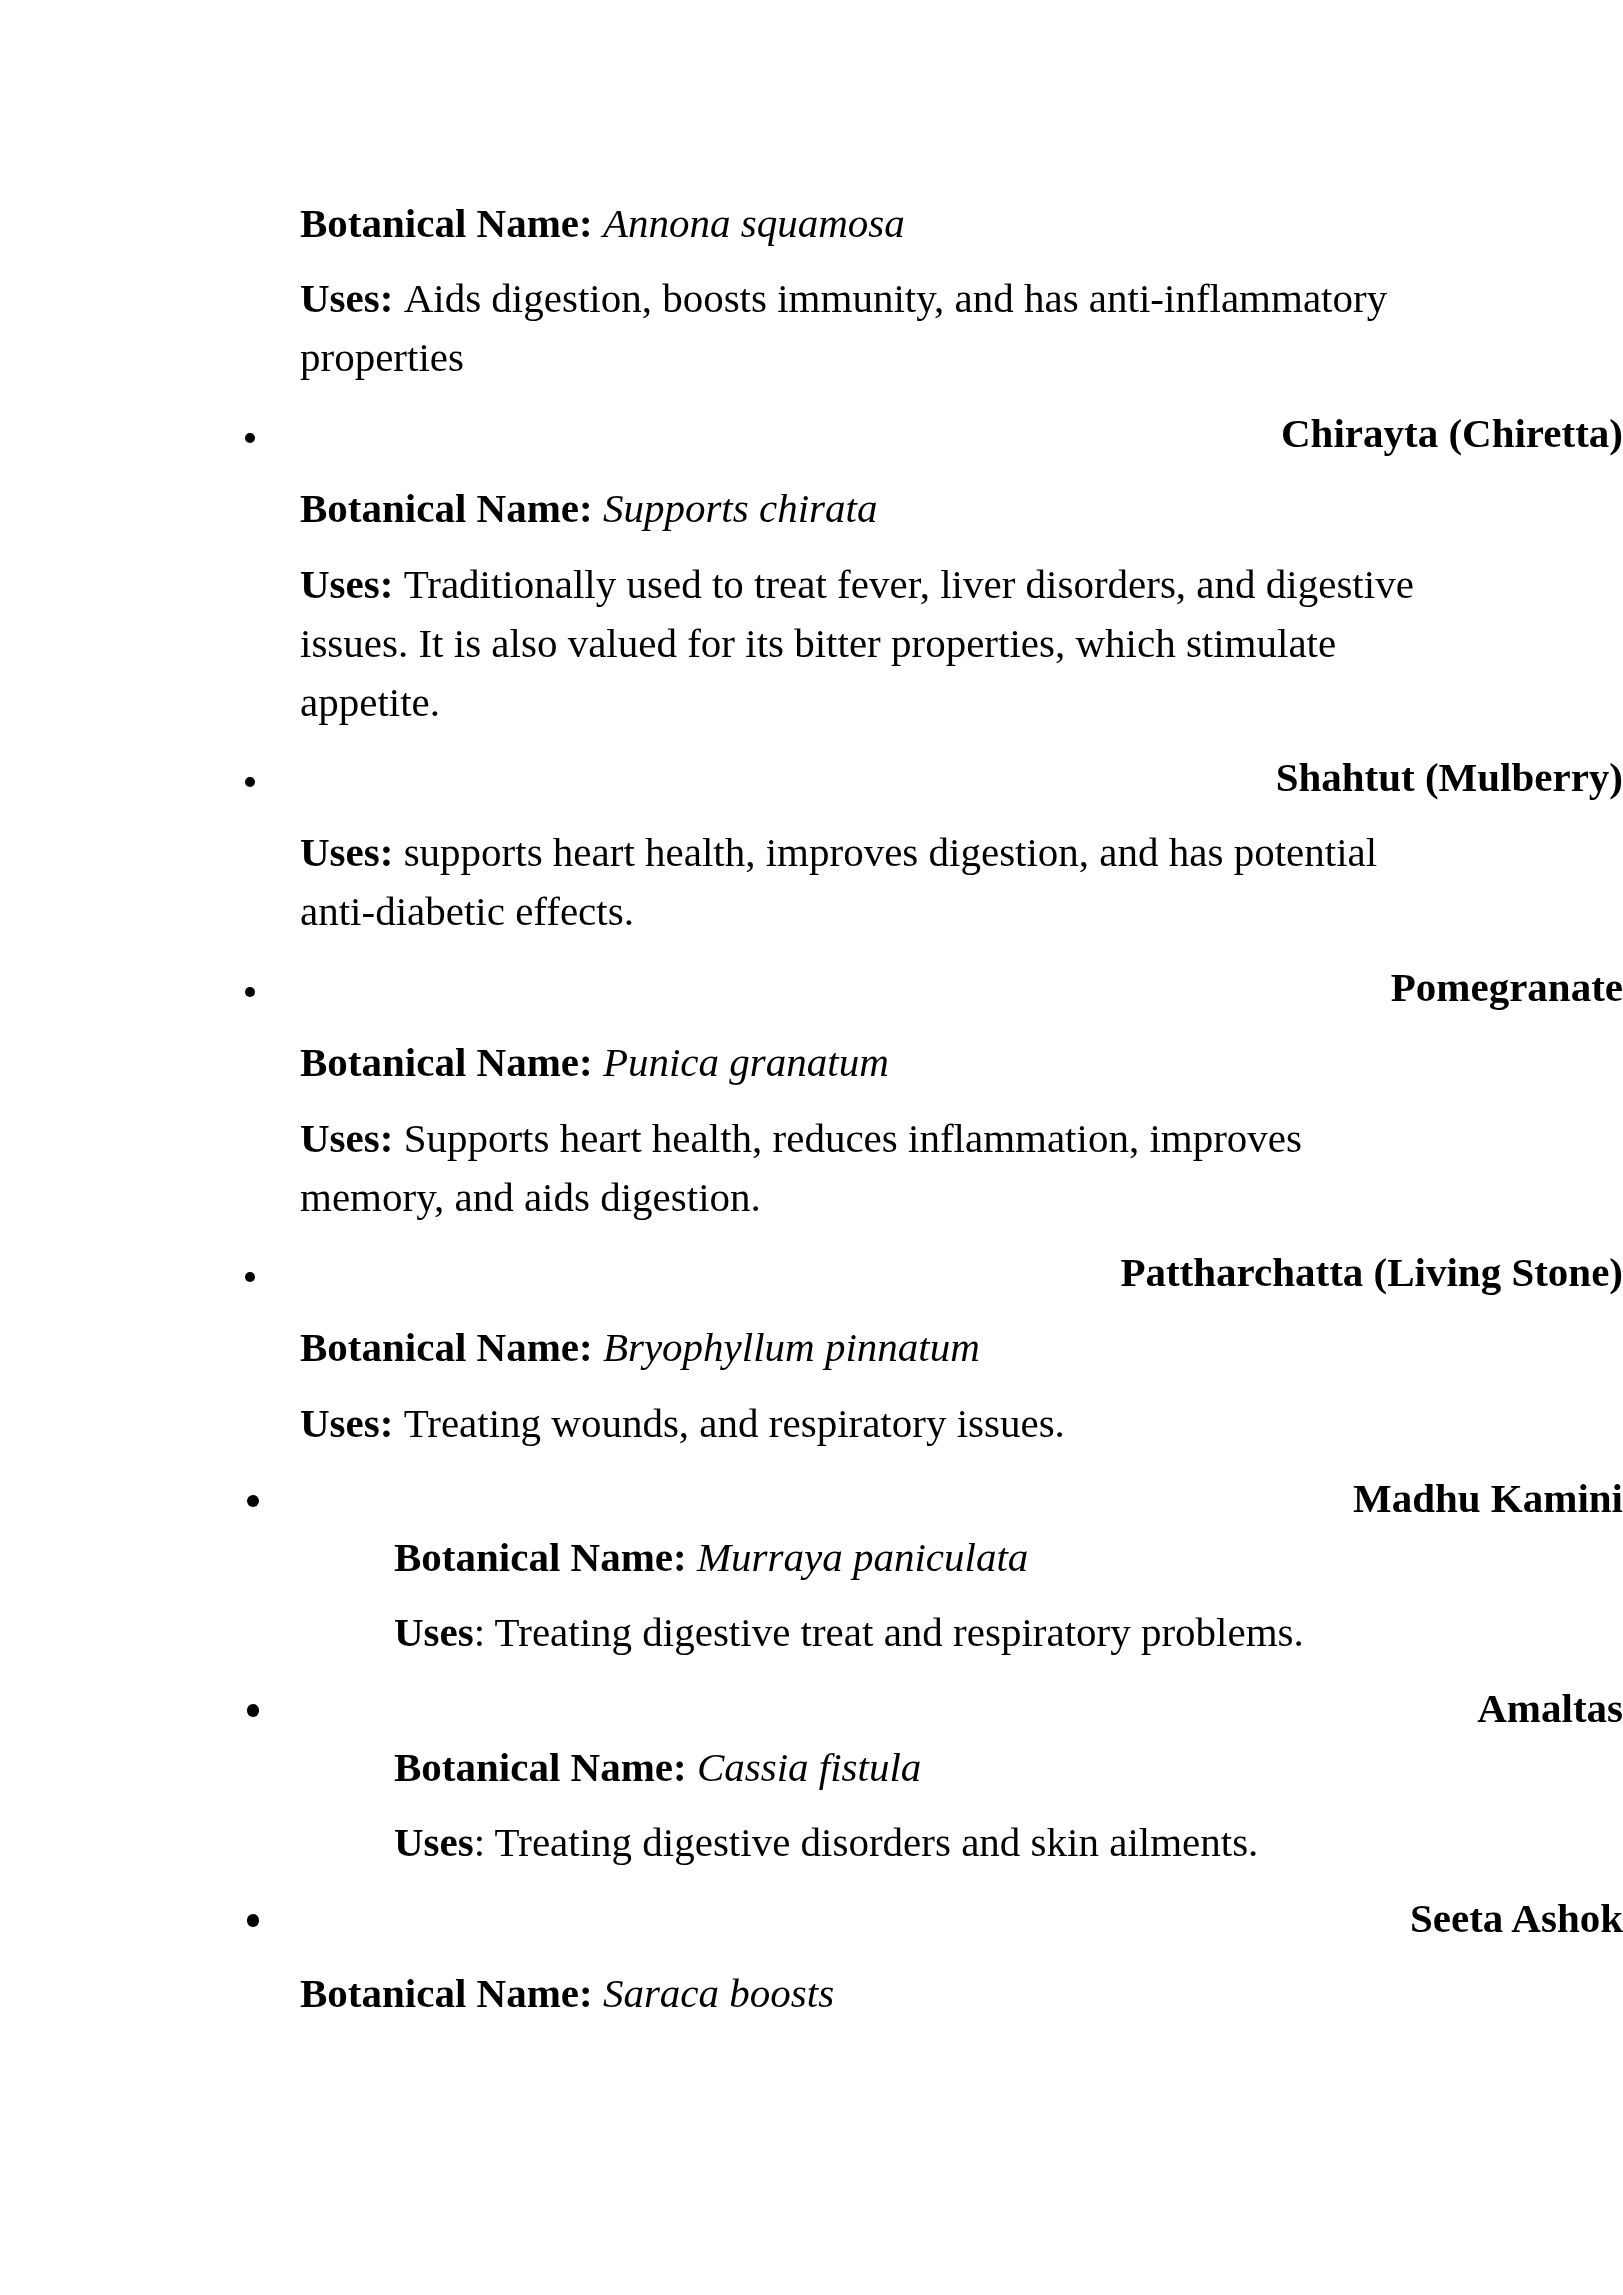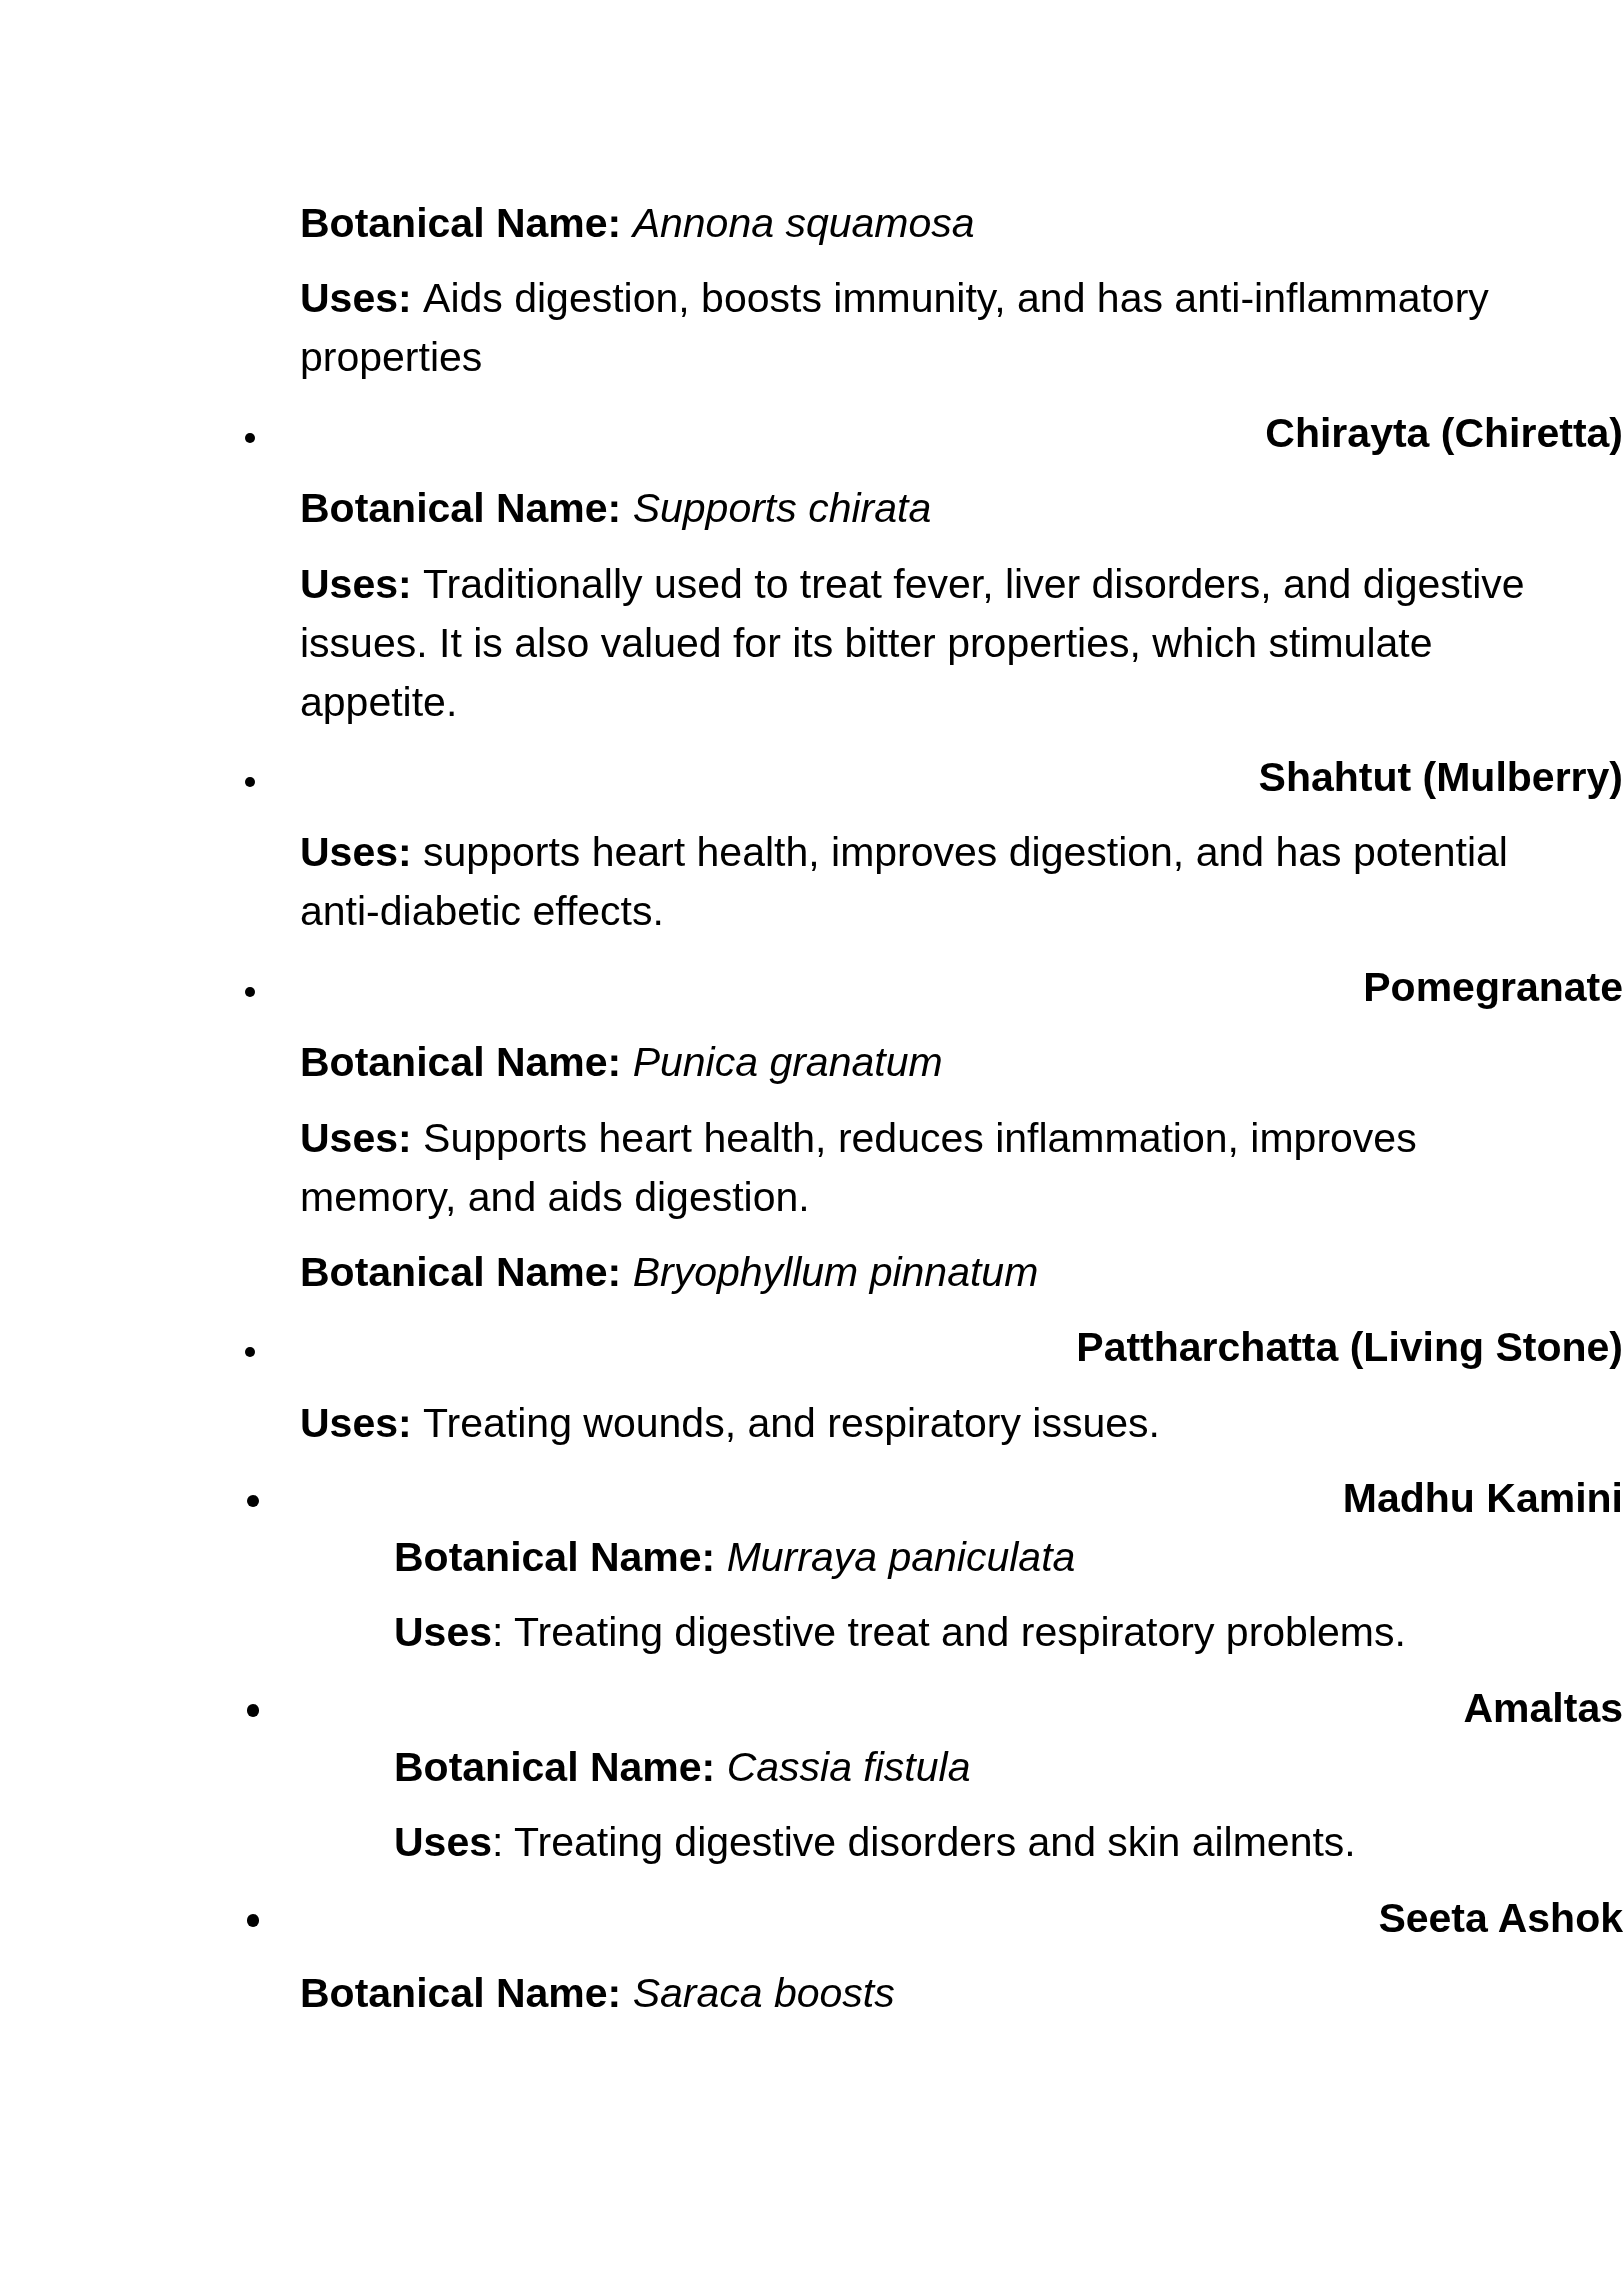--- a/index.html
+++ b/index.html
@@ -7,21 +7,21 @@
     margin: 0;
     padding: 0;
     background: #ffffff;
   }
   .page {
     position: relative;
     width: 1623px;
     height: 2295px;
     background: #ffffff;
     color: #000000;
-    font-family: Liberation Sans, sans-serif;
+    font-family: Liberation Serif, serif;
     overflow: hidden;
   }
   .content {
     position: absolute;
     top: 194px;
     left: 0;
     right: 0;
   }
   .item {
     position: relative;
@@ -85,26 +85,26 @@
         <span class="bullet-marker bullet-small"></span>
         <div class="line"><span class="seg-b">Pomegranate</span></div>
       </div>
       <div class="item indent-text">
         <div class="line"><span class="seg-b">Botanical Name: </span><span class="seg-i">Punica granatum</span></div>
       </div>
       <div class="item indent-text">
         <div class="line"><span class="seg-b">Uses: </span><span class="seg-r">Supports heart health, reduces inflammation, improves</span></div>
         <div class="line"><span class="seg-r">memory, and aids digestion.</span></div>
       </div>
-      <div class="item indent-text">
-        <div class="line"><span class="seg-b">Botanical Name: </span><span class="seg-i">Bryophyllum pinnatum</span></div>
-      </div>
       <div class="item indent-bullet">
         <span class="bullet-marker bullet-small"></span>
         <div class="line"><span class="seg-b">Pattharchatta (Living Stone)</span></div>
+      </div>
+      <div class="item indent-text">
+        <div class="line"><span class="seg-b">Botanical Name: </span><span class="seg-i">Bryophyllum pinnatum</span></div>
       </div>
       <div class="item indent-text">
         <div class="line"><span class="seg-b">Uses: </span><span class="seg-r">Treating wounds, and respiratory issues.</span></div>
       </div>
       <div class="item indent-bullet tight">
         <span class="bullet-marker bullet-large"></span>
         <div class="line"><span class="seg-b">Madhu Kamini</span></div>
       </div>
       <div class="item indent-deep">
         <div class="line"><span class="seg-b">Botanical Name: </span><span class="seg-i">Murraya paniculata</span></div>

